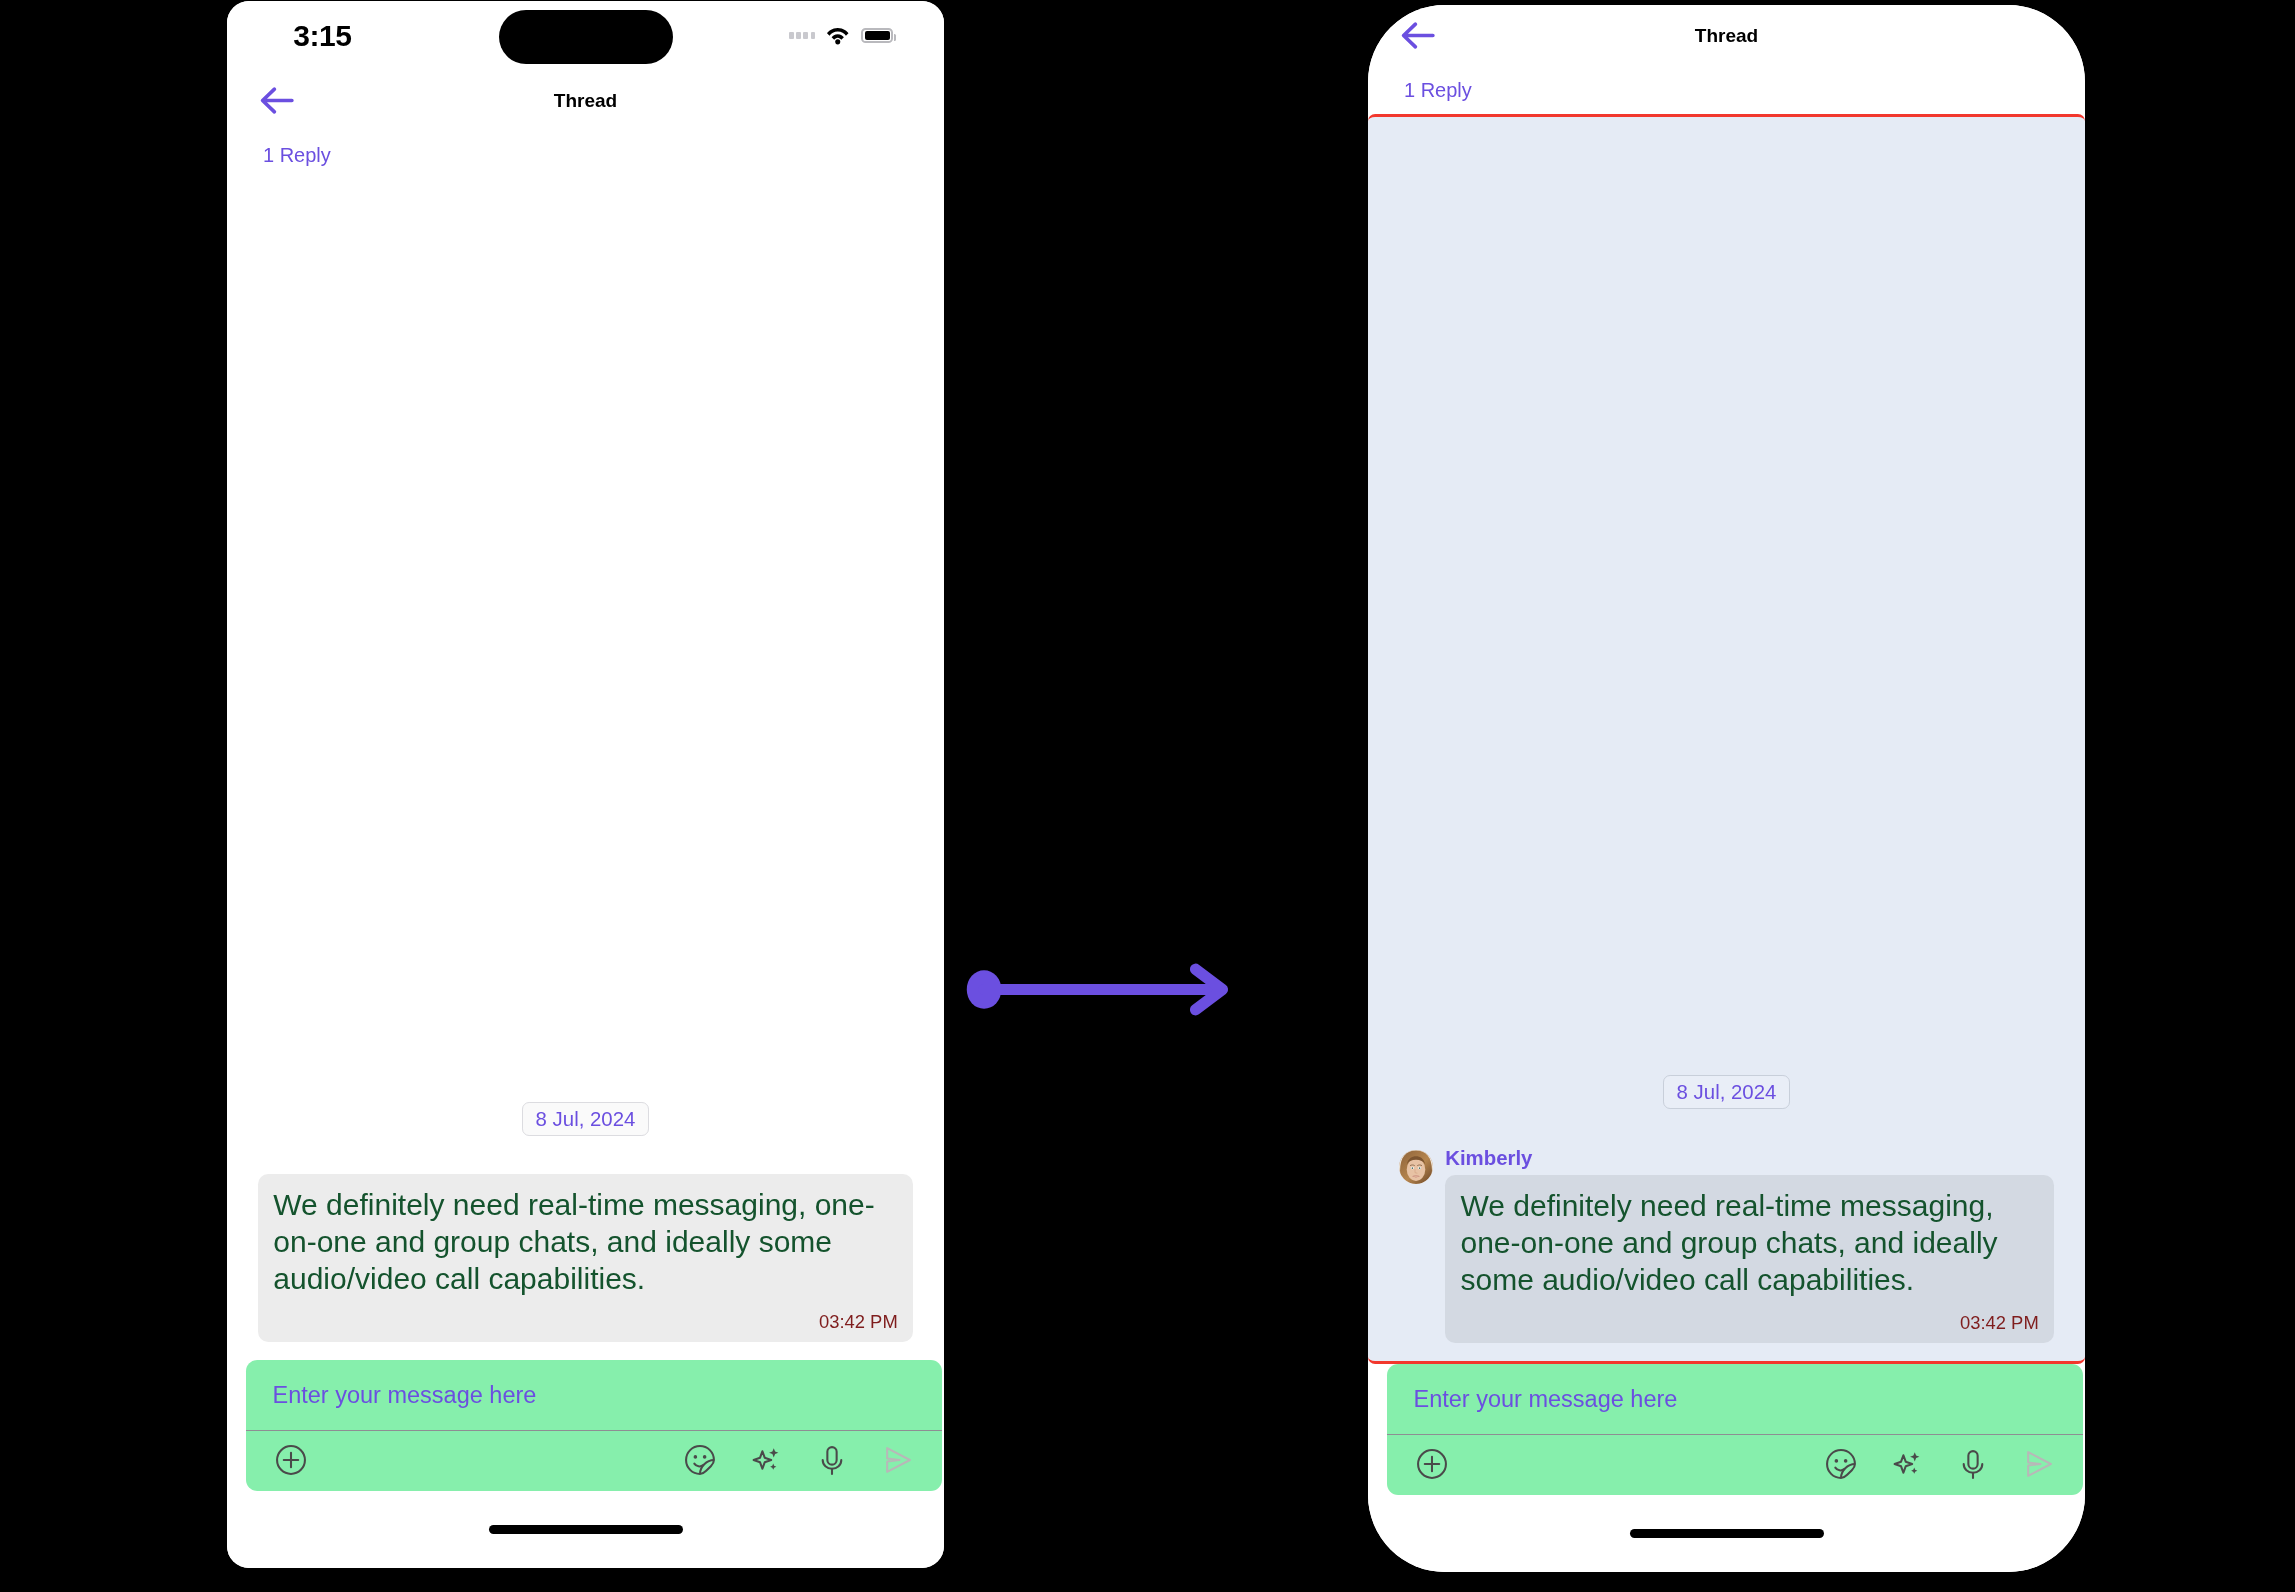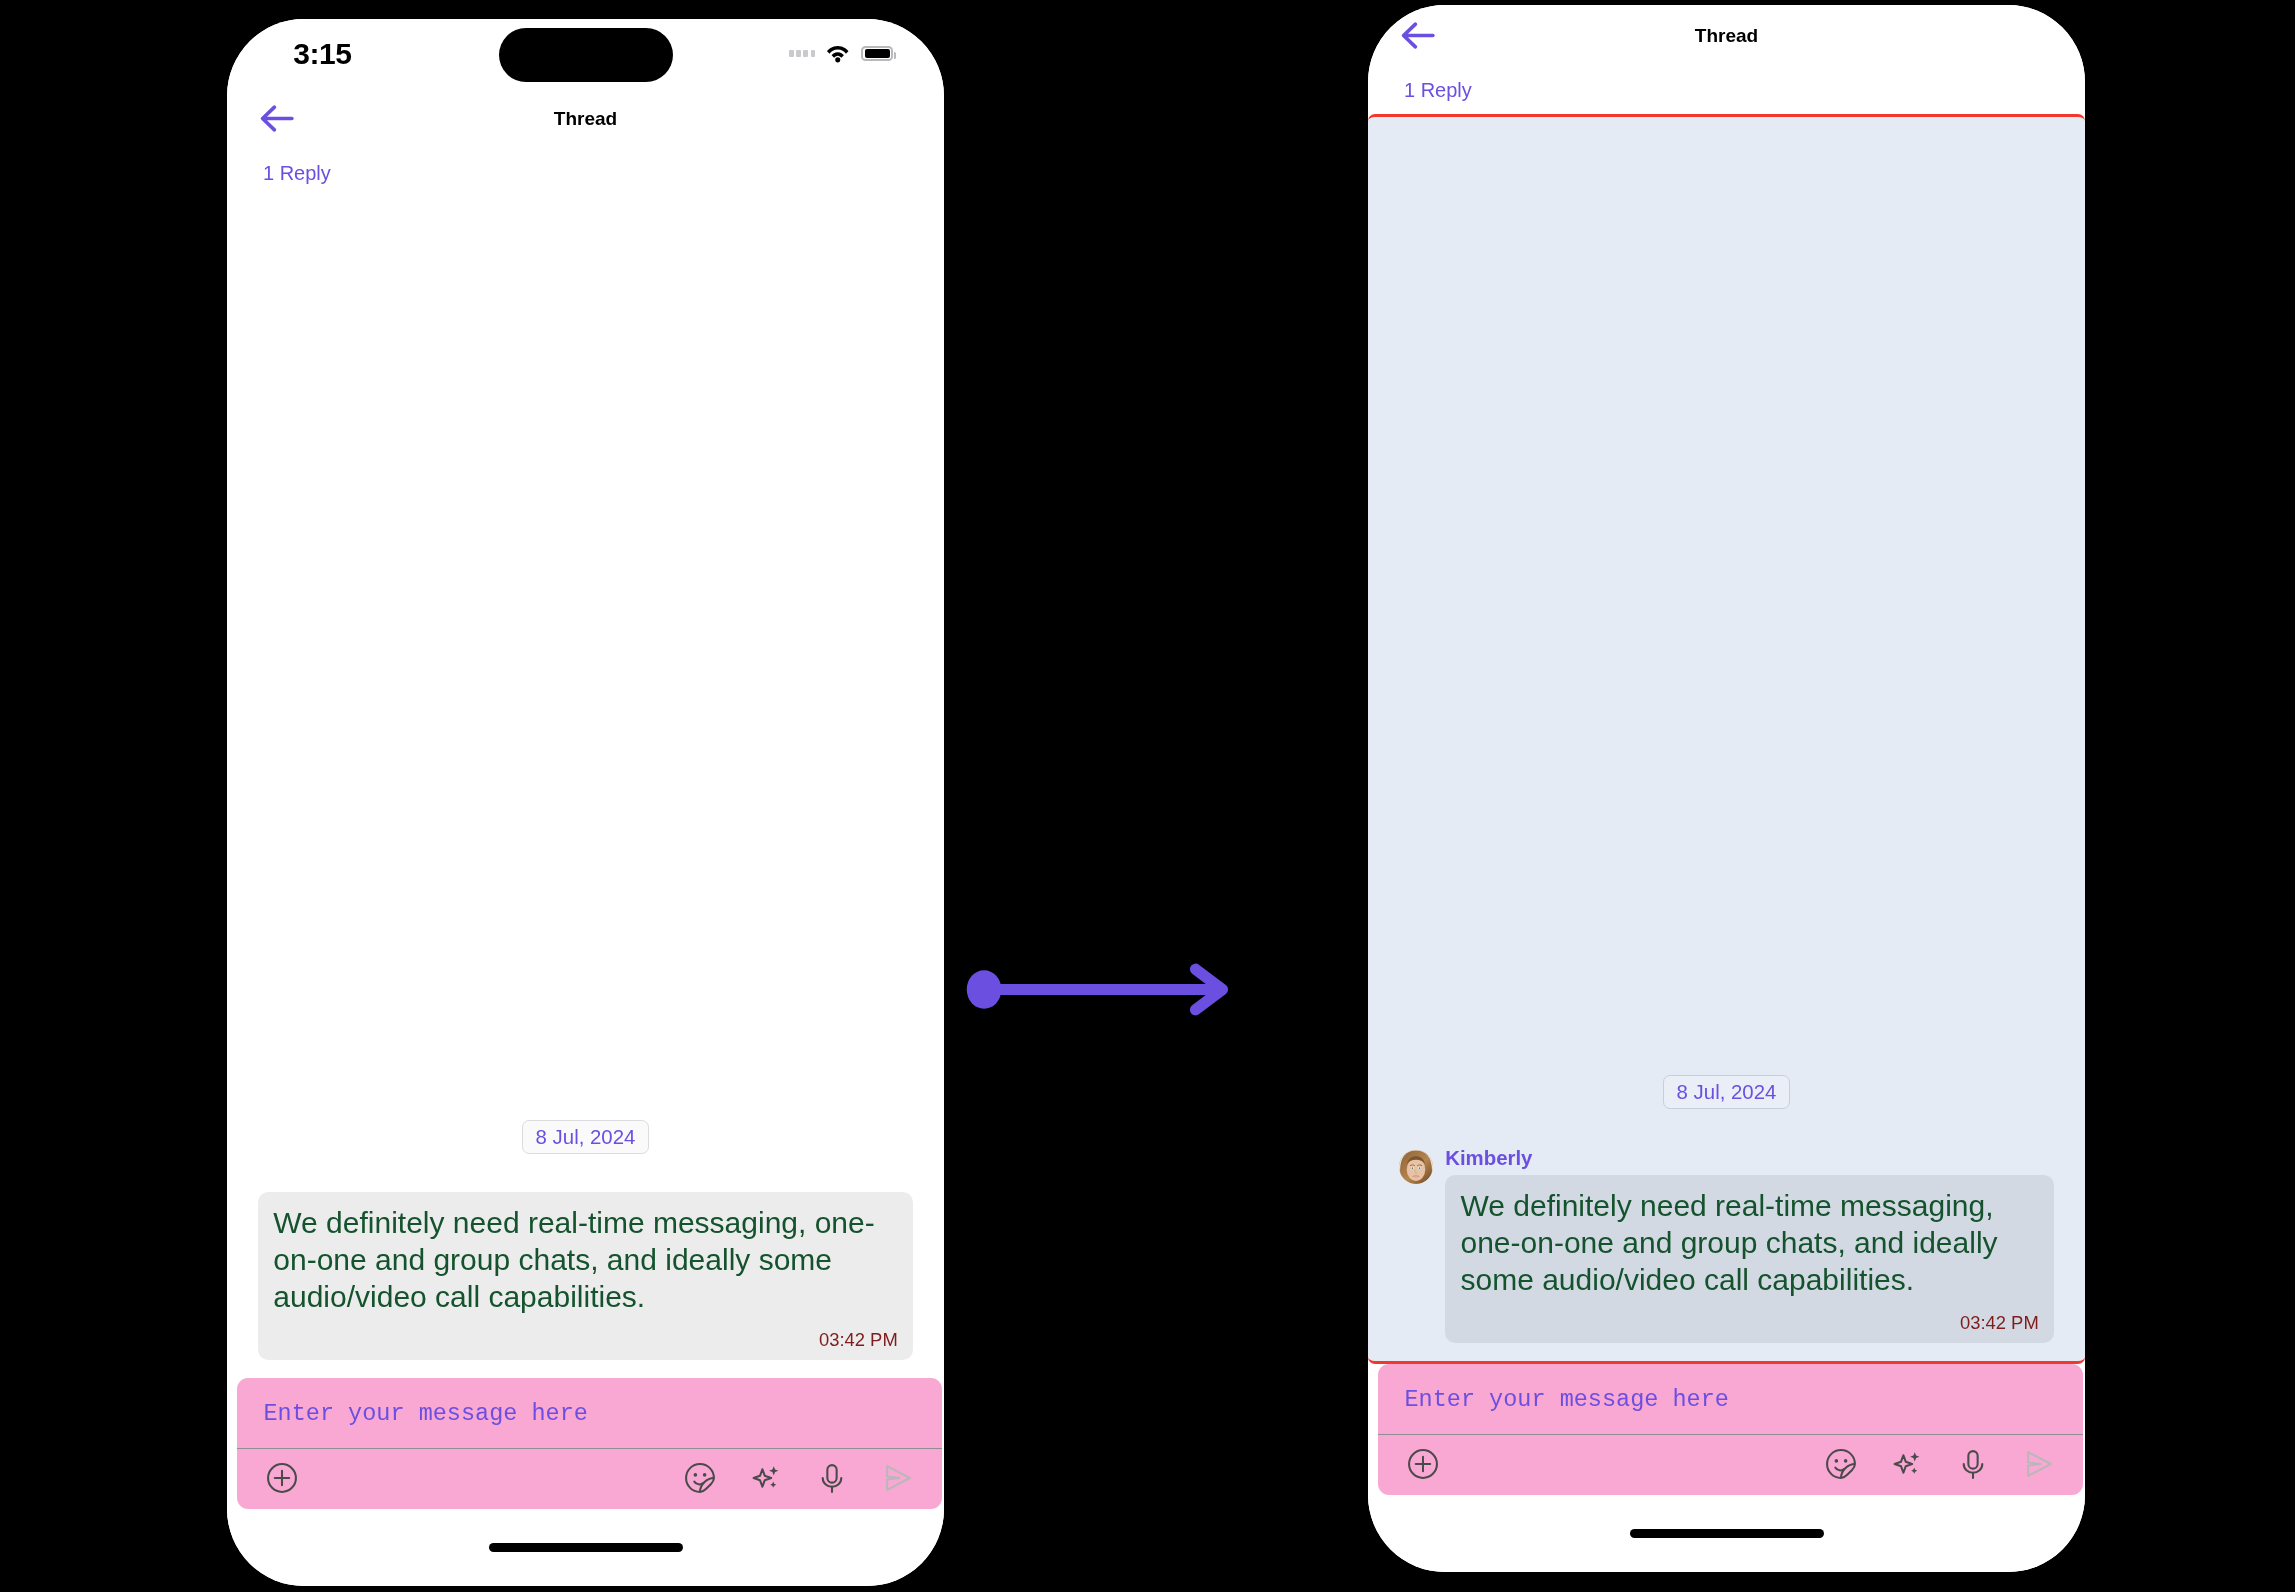--- a/index.html
+++ b/index.html
@@ -13,21 +13,21 @@
 
   
   .phone {
     position: absolute;
     width: 717px; height: 1567px;
     background: #ffffff;
     border-radius: 77px;
     overflow: hidden;
     display: flex; flex-direction: column;
   }
-  .phone.left  { left: 227px;  top: 19px; }
+  .phone.left  { left: 227px;  top: 1px; border-radius: 22px; }
   .phone.right { left: 1368px; top: 5.1px; }
 
   
   .statusbar {
     position: relative;
     height: 69px;
     flex: 0 0 69px;
     display: flex; align-items: center;
     padding: 0 51px;
     background: #ffffff;
@@ -140,24 +140,23 @@
   }
   .bubble-time {
     text-align: right;
     font-size: 18.4px; color: #7f1d1d;
     margin-top: 13.3px;
   }
 
   
   .composer {
     flex: 0 0 auto;
-    background: #f9a8d4;
+    background: #86efac;
     border-radius: 11.2px;
-    margin: 0 2px 0 10px;
-    font-family: Liberation Mono, monospace;
+    margin: 0 2px 0 19px;
   }
   .composer-input {
     padding: 22.5px 26.5px 20.4px 26.5px;
     font-size: 23.5px;
     color: #6b4fe0;
     border-bottom: 1.5px solid #8e8e93;
   }
   .composer-tools {
     display: flex; align-items: center;
     padding: 11.2px 26.5px 13.3px 26.5px;

